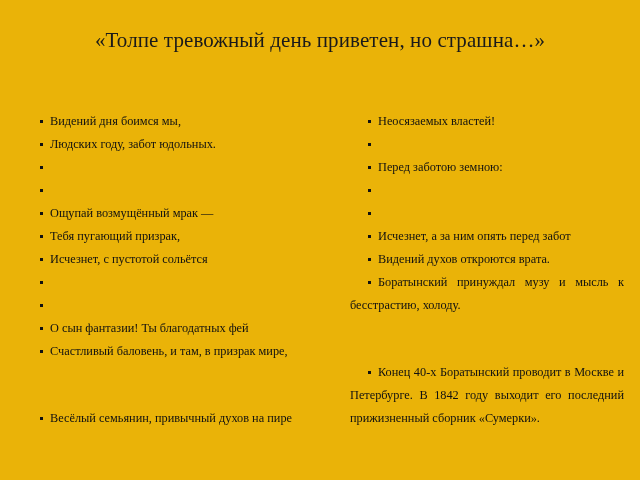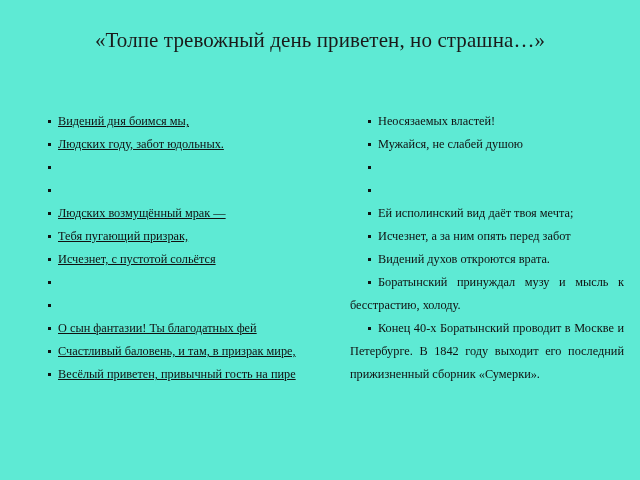--- a/index.html
+++ b/index.html
@@ -11,21 +11,21 @@
     height: 480px;
     background: #ffffff;
     font-family: "Liberation Serif", "DejaVu Serif", serif;
     color: #111111;
     overflow: hidden;
     position: relative;
   }
   .slide {
     position: absolute;
     inset: 0;
-    background: #5eead4;
+    background: #eab308;
   }
   .slide-title {
     position: absolute;
     left: 0;
     top: 26px;
     width: 640px;
     text-align: center;
     font-size: 21px;
     line-height: 28px;
     font-weight: 400;
@@ -39,23 +39,22 @@
     top: 110px;
     width: 640px;
     display: flex;
     align-items: flex-start;
   }
   .col {
     box-sizing: border-box;
   }
   .col-left {
     width: 320px;
-    padding-left: 30px;
+    padding-left: 22px;
     padding-right: 14px;
-    text-decoration: underline;
   }
   .col-right {
     width: 320px;
     padding-left: 30px;
     padding-right: 16px;
   }
   ul.bullets {
     list-style: none;
     margin: 0;
     padding: 0;
@@ -90,20 +89,21 @@
   }
   ul.bullets > li.wrap-item .bullet-dot {
     left: 18px;
     top: 10px;
   }
   ul.bullets > li.wrap-item .li-text {
     display: inline;
   }
   ul.bullets > li:last-child {
     text-align: justify;
+    margin-top: 44px;
   }
   
   .li-text { }
 </style>
 </head>
 <body>
 
 <div class="slide">
 
   <div class="slide-title">«Толпе тревожный день приветен, но страшна…»</div>
@@ -123,21 +123,21 @@
         <li class="empty-item">
           <span class="bullet-dot"></span>
           <span class="li-text"></span>
         </li>
         <li class="empty-item">
           <span class="bullet-dot"></span>
           <span class="li-text"></span>
         </li>
         <li>
           <span class="bullet-dot"></span>
-          <span class="li-text">Людских возмущённый мрак —</span>
+          <span class="li-text">Ощупай возмущённый мрак —</span>
         </li>
         <li>
           <span class="bullet-dot"></span>
           <span class="li-text">Тебя пугающий призрак,</span>
         </li>
         <li>
           <span class="bullet-dot"></span>
           <span class="li-text">Исчезнет, с пустотой сольётся</span>
         </li>
         <li class="empty-item">
@@ -151,46 +151,45 @@
         <li>
           <span class="bullet-dot"></span>
           <span class="li-text">О сын фантазии! Ты благодатных фей</span>
         </li>
         <li class="wrap-item">
           <span class="bullet-dot"></span>
           <span class="li-text">Счастливый баловень, и там, в призрак мире,</span>
         </li>
         <li class="wrap-item">
           <span class="bullet-dot"></span>
-          <span class="li-text">Весёлый приветен, привычный гость на пире</span>
+          <span class="li-text">Весёлый семьянин, привычный духов на пире</span>
         </li>
       </ul>
     </div>
 
     <div class="col col-right">
       <ul class="bullets">
         <li>
           <span class="bullet-dot"></span>
           <span class="li-text">Неосязаемых властей!</span>
         </li>
         <li>
           <span class="bullet-dot"></span>
-          <span class="li-text">Мужайся, не слабей душою</span>
-        </li>
-        <li class="empty-item">
-          <span class="bullet-dot"></span>
-          <span class="li-text"></span>
-        </li>
-        <li class="empty-item">
-          <span class="bullet-dot"></span>
-          <span class="li-text"></span>
-        </li>
-        <li>
-          <span class="bullet-dot"></span>
-          <span class="li-text">Ей исполинский вид даёт твоя мечта;</span>
+        </li>
+        <li>
+          <span class="bullet-dot"></span>
+          <span class="li-text">Перед заботою земною:</span>
+        </li>
+        <li class="empty-item">
+          <span class="bullet-dot"></span>
+          <span class="li-text"></span>
+        </li>
+        <li class="empty-item">
+          <span class="bullet-dot"></span>
+          <span class="li-text"></span>
         </li>
         <li>
           <span class="bullet-dot"></span>
           <span class="li-text">Исчезнет, а за ним опять перед забот</span>
         </li>
         <li>
           <span class="bullet-dot"></span>
           <span class="li-text">Видений духов откроются врата.</span>
         </li>
         <li class="wrap-item">

